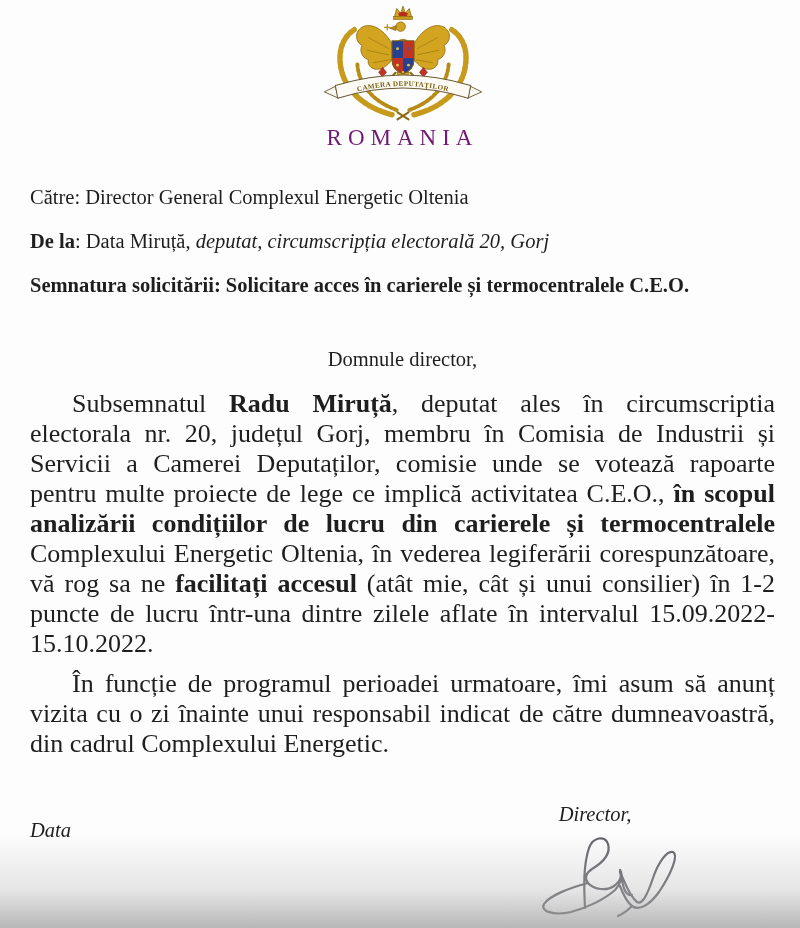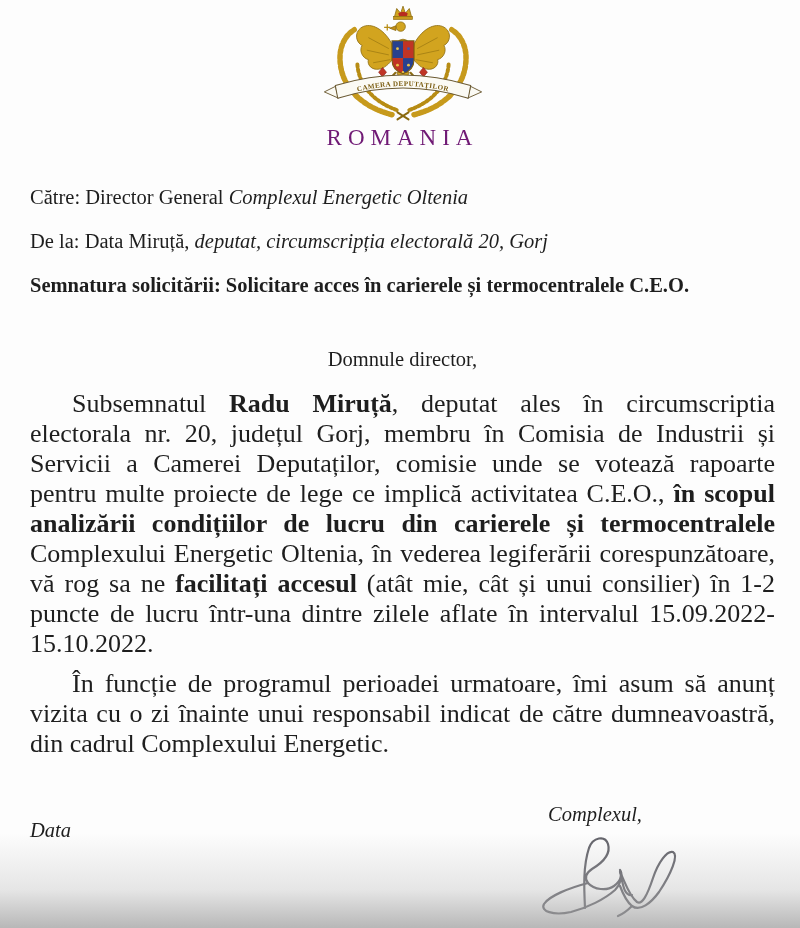--- a/index.html
+++ b/index.html
@@ -116,38 +116,38 @@
         <path d="M24 105 Q 110 78 196 105 L 193 121 Q 110 95 27 121 Z" fill="#fbfaf4" stroke="#6b5a33" stroke-width="1.3"></path>
         <text font-size="9" font-weight="bold" fill="#7a5c10" letter-spacing="0.5" font-family="Liberation Serif, serif" text-anchor="middle">
           <textPath href="#bannerTextPath" startOffset="50%">CAMERA DEPUTAȚILOR</textPath>
         </text>
       </g>
     </svg>
     <div class="country">ROMANIA</div>
   </div>
 
   <div class="meta">
-    <div class="line"><span style="font-weight: normal; text-align: right;">Către:</span><span> Director General </span><span style="font-style: italic;">Complexul Energetic Oltenia</span></div>
-    <div class="line"><span style="font-weight: normal;">De la</span><span>: Data Miruță, </span><span style="font-style: italic;">deputat, circumscripția electorală 20, Gorj</span></div>
+    <div class="line"><span style="font-weight: normal; text-align: right;">Către:</span><span> Director General </span><span style="">Complexul Energetic Oltenia</span></div>
+    <div class="line"><span style="font-weight: bold;">De la</span><span>: Data Miruță, </span><span style="font-style: italic;">deputat, circumscripția electorală 20, Gorj</span></div>
     <div class="line"><span style="font-weight: bold;">Semnatura solicitării: Solicitare acces în carierele și termocentralele C.E.O.</span></div>
   </div>
 
   <div class="salutation">Domnule director,</div>
 
   <div class="bodytext">
     <p class="p1"><span>Subsemnatul </span><span style="font-weight: bold;">Radu Miruță</span><span>, deputat ales în circumscriptia electorala nr. 20, județul Gorj, membru în Comisia de Industrii și Servicii a Camerei Deputaților, comisie unde se votează rapoarte pentru multe proiecte de lege ce implică activitatea C.E.O., </span><span style="font-weight: bold;">în scopul analizării condițiilor de lucru din carierele și termocentralele</span><span> Complexului Energetic Oltenia, în vederea legiferării corespunzătoare, vă rog sa ne </span><span style="font-weight: bold;">facilitați accesul</span><span> (atât mie, cât și unui consilier) în 1-2 puncte de lucru într-una dintre zilele aflate în intervalul 15.09.2022-15.10.2022.</span></p>
     <p class="p2"><span>În funcție de programul perioadei urmatoare, îmi asum să anunț vizita cu o zi înainte unui responsabil indicat de către dumneavoastră, din cadrul Complexului Energetic.</span></p>
   </div>
 
   <div class="footer">
     <div class="date-col">
       <div class="date-label">Data</div>
     </div>
     <div class="sig-col">
-      <div class="sig-label">Complexul,</div>
+      <div class="sig-label">Director,</div>
       <div class="signature-wrap">
         <svg width="180" height="92" viewBox="0 0 180 88" aria-hidden="true">
           <g fill="none" stroke="#63636a" stroke-width="2.2" stroke-linecap="round" stroke-linejoin="round">
             <path d="M74 78 C 73 58 72 36 78 18 C 82 7 94 5 97 14 C 100 24 91 33 81 39 C 75 43 73 48 77 53 C 83 60 96 61 103 56 C 110 51 112 44 109 40"></path>
             <path d="M77 53 C 58 58 38 66 33 74 C 29 81 42 86 60 82 C 76 78 94 69 104 60 C 110 54 111 46 109 41 C 112 55 113 66 121 65"></path>
             <path d="M109 42 C 114 52 118 66 126 72 C 131 75 136 66 142 48 C 147 33 156 20 162 22 C 168 25 160 44 148 62 C 140 73 129 82 121 76 C 116 72 112 64 109 56"></path>
             <path d="M121 76 C 117 80 112 84 107 86"></path>
           </g>
         </svg>
       </div>

